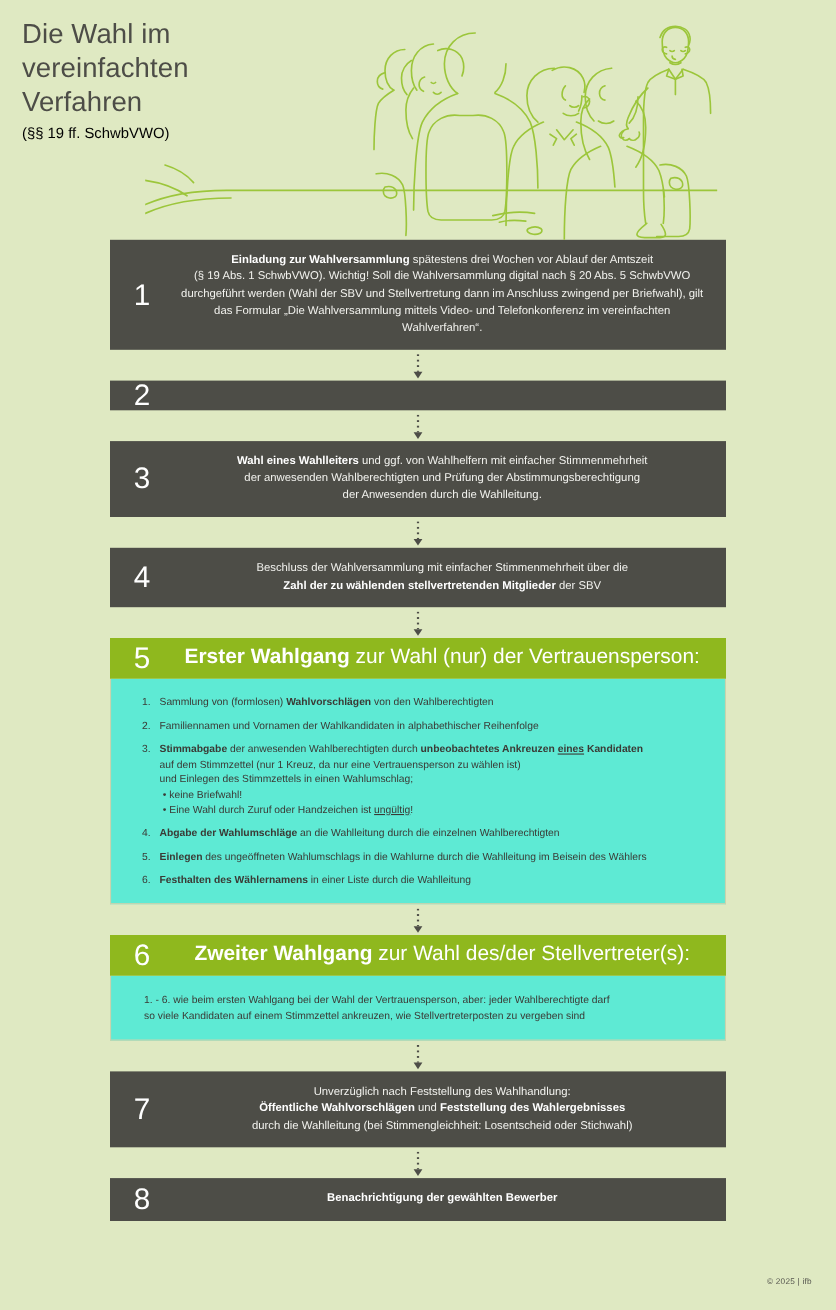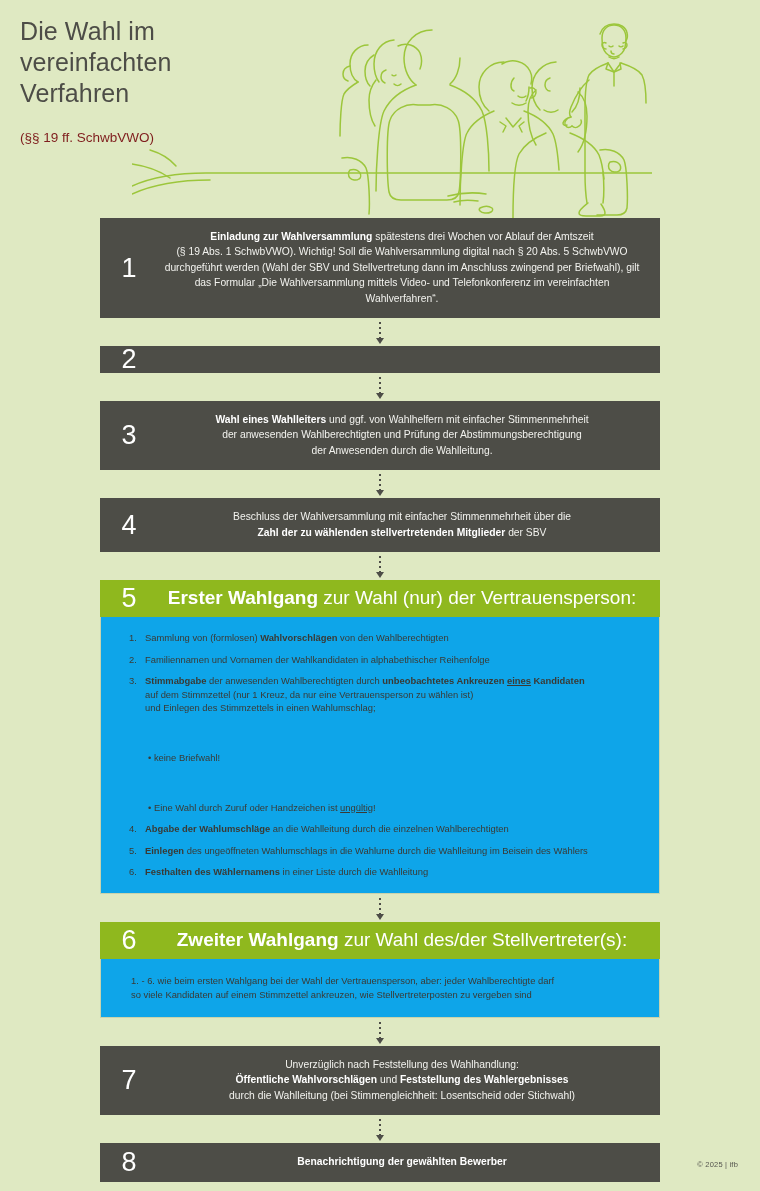--- a/index.html
+++ b/index.html
@@ -34,23 +34,23 @@
 
   .title {
     font-size: 25px;
     line-height: 31px;
     font-weight: 400;
     color: #4d4d47;
     letter-spacing: 0.1px;
   }
 
   .subtitle {
-    margin-top: 21px;
+    margin-top: 4px;
     font-size: 13.5px;
-    color: #7f1d1d;
+    color: #000000;
     font-weight: 400;
   }
 
   .illustration {
     position: absolute;
     right: 0;
     top: 0;
     width: 520px;
     height: 218px;
     z-index: 1;
@@ -109,21 +109,21 @@
     font-size: 19px;
     line-height: 18px;
     color: #ffffff;
   }
 
   .step-body p { margin: 0; }
   .step-body b { font-weight: 700; color: #ffffff; }
 
   
   .panel {
-    background: #0ea5e9;
+    background: #5eead4;
     border: 1px solid #c9d3ad;
     border-top: none;
     padding: 14px 22px 14px 28px;
     color: #3a3a35;
   }
 
   ol.panel-list {
     list-style: none;
     counter-reset: li;
   }
@@ -144,21 +144,21 @@
     position: absolute;
     left: 0;
     top: 0;
     font-size: 9.4px;
   }
 
   ol.panel-list b { font-weight: 700; }
   ol.panel-list u { text-decoration: underline; }
 
   .sub-line { display: block; }
-  .bullet-line { display: block; padding-left: 3px; margin-top: 36px; }
+  .bullet-line { display: block; padding-left: 3px; }
   .bullet-line::before { content: "\2022\00a0"; }
 
   .panel-plain {
     font-size: 9.4px;
     line-height: 14px;
     padding: 15px 20px 15px 30px;
   }
   .panel-plain p { margin: 0; }
 
   

